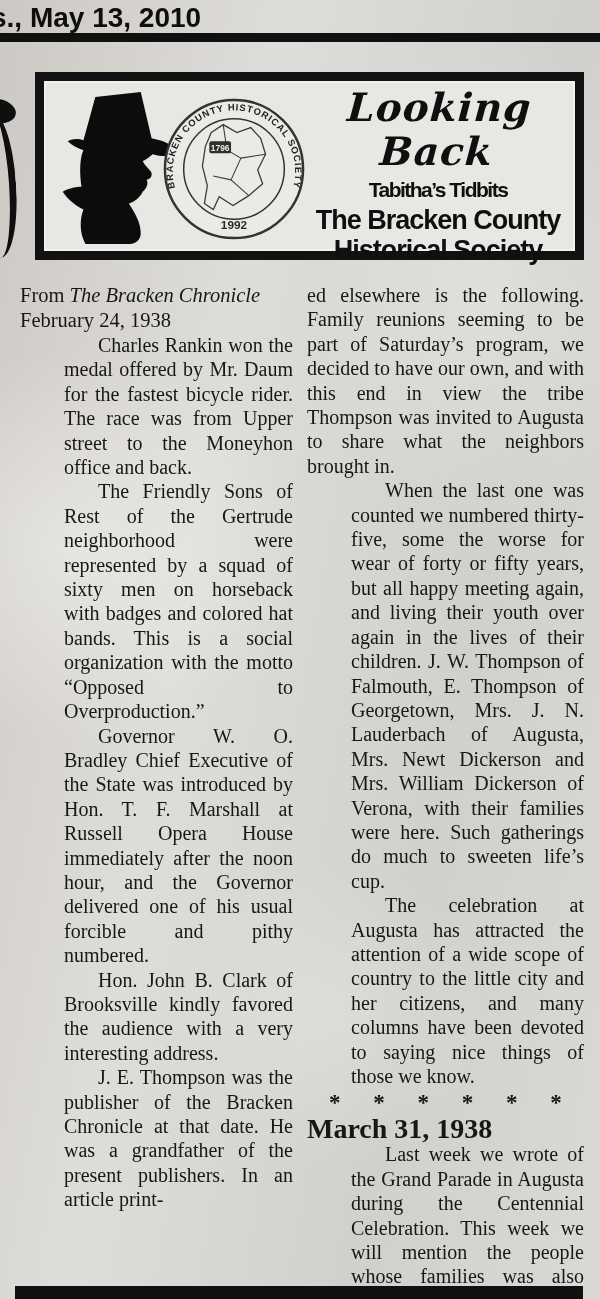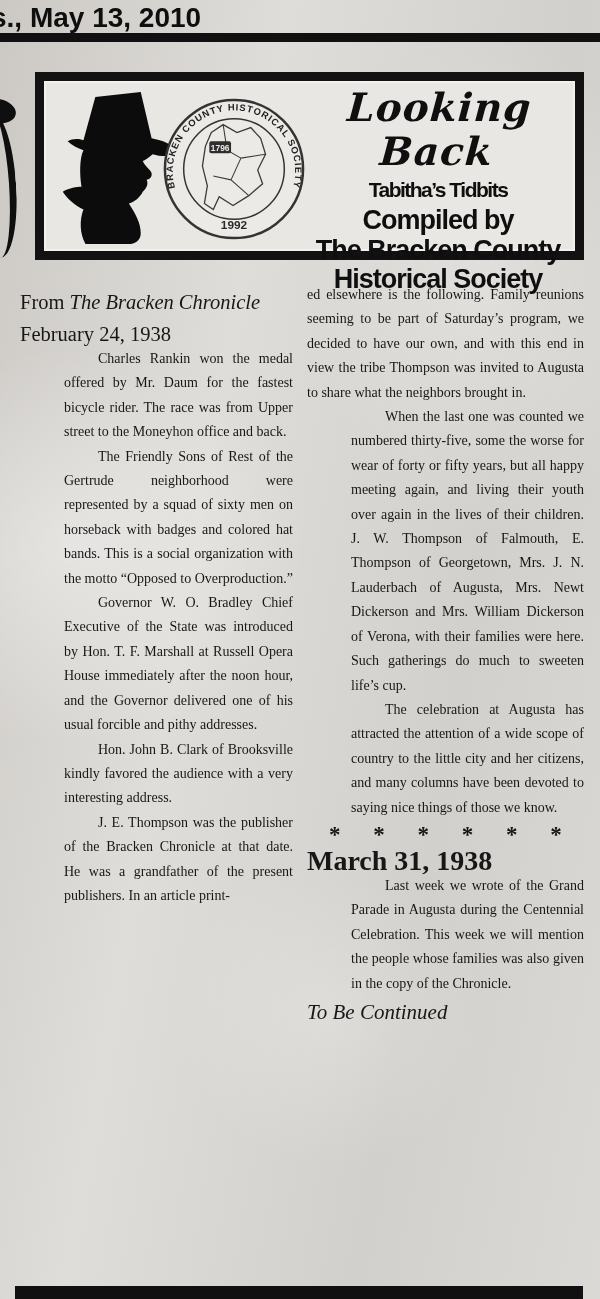--- a/index.html
+++ b/index.html
@@ -37,23 +37,23 @@
     font-family:"DejaVu Serif",serif;font-style:italic;font-weight:bold;
     font-size:39px;line-height:44px;letter-spacing:1px;transform:skewX(-4deg);
   }
   .mast-title{font-family:"Liberation Sans",sans-serif;font-weight:bold;font-size:21px;line-height:33px;letter-spacing:-1.5px;}
   .mast-sub{font-family:"Liberation Sans",sans-serif;font-weight:bold;font-size:27px;line-height:29.5px;letter-spacing:-1px;}
   
   .col{position:absolute;top:283px;}
   .col-left{left:20px;width:273px;}
   .col-right{left:307px;width:277px;}
   p{margin:0;}
-  .body{font-size:14px;line-height:24.4px;text-align:justify;}
+  .body{font-size:20px;line-height:24.4px;text-align:justify;}
   .indent{text-indent:34px;margin-left:44px;}
-  .src{font-size:20.5px;line-height:25px;margin-top:7px;}
+  .src{font-size:20.5px;line-height:25px;}
   .headline{font-weight:bold;font-size:21px;line-height:25.5px;letter-spacing:-0.2px;}
   .headline .cont{font-weight:normal;font-style:italic;}
   .stars{font-size:23px;font-weight:bold;word-spacing:27px;padding-left:22px;line-height:27px;margin-top:1px;}
   .sec-date{font-weight:bold;font-size:28px;line-height:26px;}
   .tbc{font-style:italic;font-size:21px;line-height:26px;text-align:left;padding-right:4px;margin-top:3px;}
   .bottombar{position:absolute;left:15px;top:1286px;width:568px;height:13px;background:#101010;}
 </style>
 </head>
 <body>
 
@@ -91,32 +91,31 @@
       <path d="M52,38 L64,30 L78,38 L92,33 L102,44 L107,60 L99,76 L104,90 L90,102 L74,112 L60,103 L54,116 L45,110 L48,92 L43,72 L46,52 Z" fill="none" stroke="#3a3a3a" stroke-width="1.3"></path>
       <path d="M64,30 L68,56 L82,64 M107,60 L82,64 M82,64 L72,86 M72,86 L54,82 M72,86 L90,102" fill="none" stroke="#3a3a3a" stroke-width="1.1"></path>
       <rect x="50" y="47" width="22" height="12" rx="2" fill="#2e2e2e"></rect>
       <text x="61" y="56.5" text-anchor="middle" font-size="8.5" font-weight="bold" fill="#eceae6" font-family="'Liberation Sans',sans-serif">1796</text>
       <text x="75" y="136" text-anchor="middle" font-size="12" font-weight="bold" fill="#2a2a2a" font-family="'Liberation Sans',sans-serif">1992</text>
     </svg>
 
     <div class="mast-text">
       <div class="script-title">Looking Back</div>
       <div class="mast-title">Tabitha’s Tidbits</div>
-      <div class="mast-sub">Compiled by</div>
       <div class="mast-sub">The Bracken County</div>
       <div class="mast-sub">Historical Society</div>
     </div>
   </div>
 
   <div class="col col-left">
     <p class="src"><span>From </span><i>The Bracken Chronicle</i></p>
     <p class="src">February 24, 1938</p>
     <p class="body indent">Charles Rankin won the medal offered by Mr. Daum for the fastest bicycle rider. The race was from Upper street to the Moneyhon office and back.</p>
     <p class="body indent">The Friendly Sons of Rest of the Gertrude neighborhood were represented by a squad of sixty men on horseback with badges and colored hat bands. This is a social organization with the motto “Opposed to Overproduction.”</p>
-    <p class="body indent">Governor W. O. Bradley Chief Executive of the State was introduced by Hon. T. F. Marshall at Russell Opera House immediately after the noon hour, and the Governor delivered one of his usual forcible and pithy addresses.</p>
+    <p class="body indent">Governor W. O. Bradley Chief Executive of the State was introduced by Hon. T. F. Marshall at Russell Opera House immediately after the noon hour, and the Governor delivered one of his usual forcible and pithy numbered.</p>
     <p class="body indent">Hon. John B. Clark of Brooksville kindly favored the audience with a very interesting address.</p>
     <p class="body indent">J. E. Thompson was the publisher of the Bracken Chronicle at that date. He was a grandfather of the present publishers. In an article print-</p>
   </div>
 
   <div class="col col-right">
     <p class="body">ed elsewhere is the following. Family reunions seeming to be part of Saturday’s program, we decided to have our own, and with this end in view the tribe Thompson was invited to Augusta to share what the neighbors brought in.</p>
     <p class="body indent">When the last one was counted we numbered thirty-five, some the worse for wear of forty or fifty years, but all happy meeting again, and living their youth over again in the lives of their children. J. W. Thompson of Falmouth, E. Thompson of Georgetown, Mrs. J. N. Lauderbach of Augusta, Mrs. Newt Dickerson and Mrs. William Dickerson of Verona, with their families were here. Such gatherings do much to sweeten life’s cup.</p>
     <p class="body indent">The celebration at Augusta has attracted the attention of a wide scope of country to the little city and her citizens, and many columns have been devoted to saying nice things of those we know.</p>
     <div class="stars">* * * * * *</div>
     <div class="sec-date">March 31, 1938</div>

